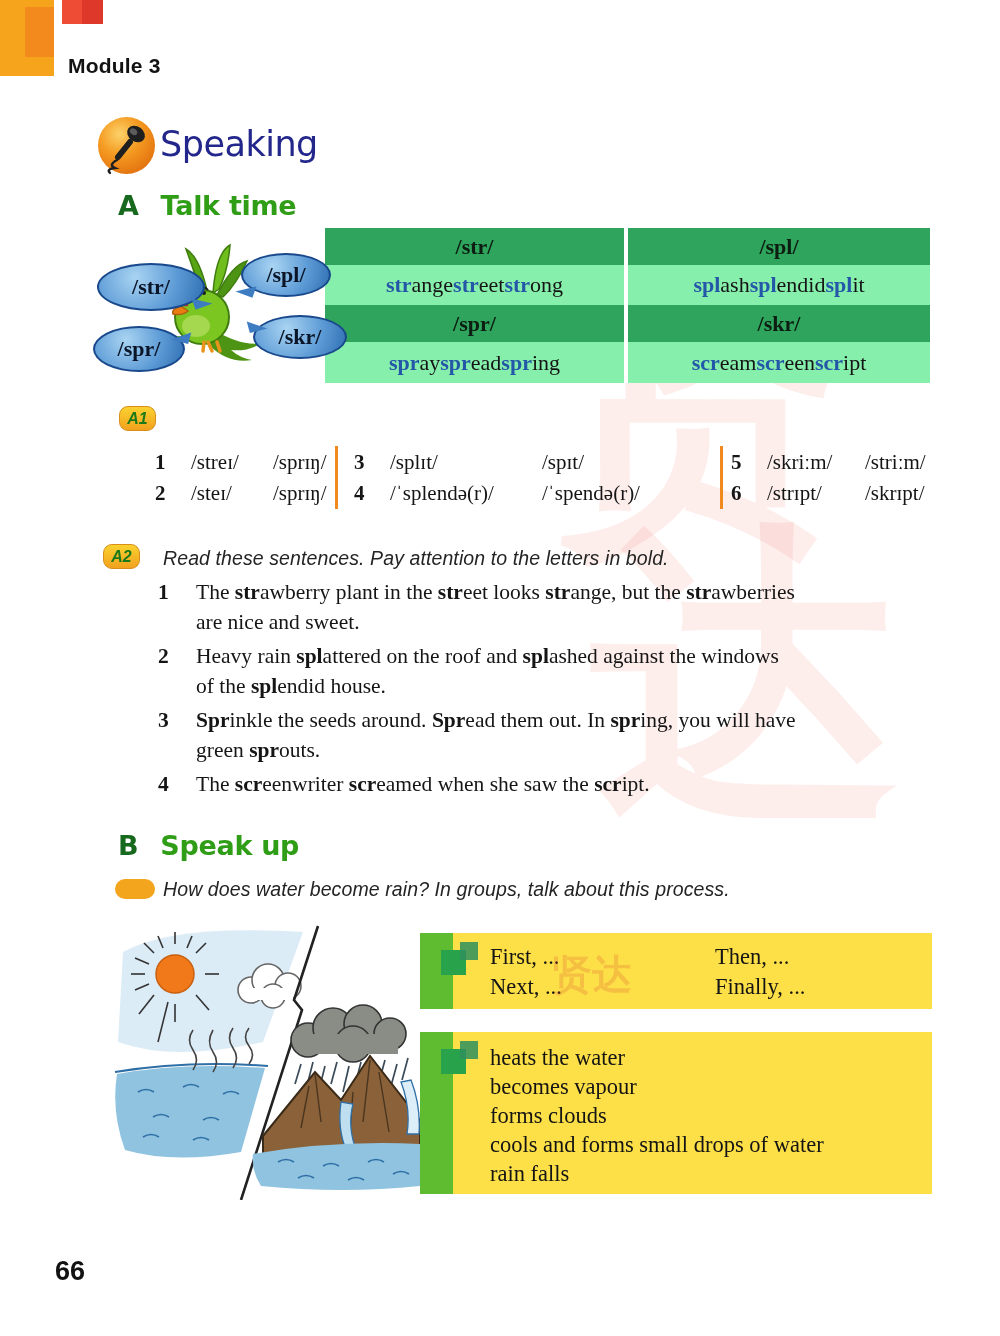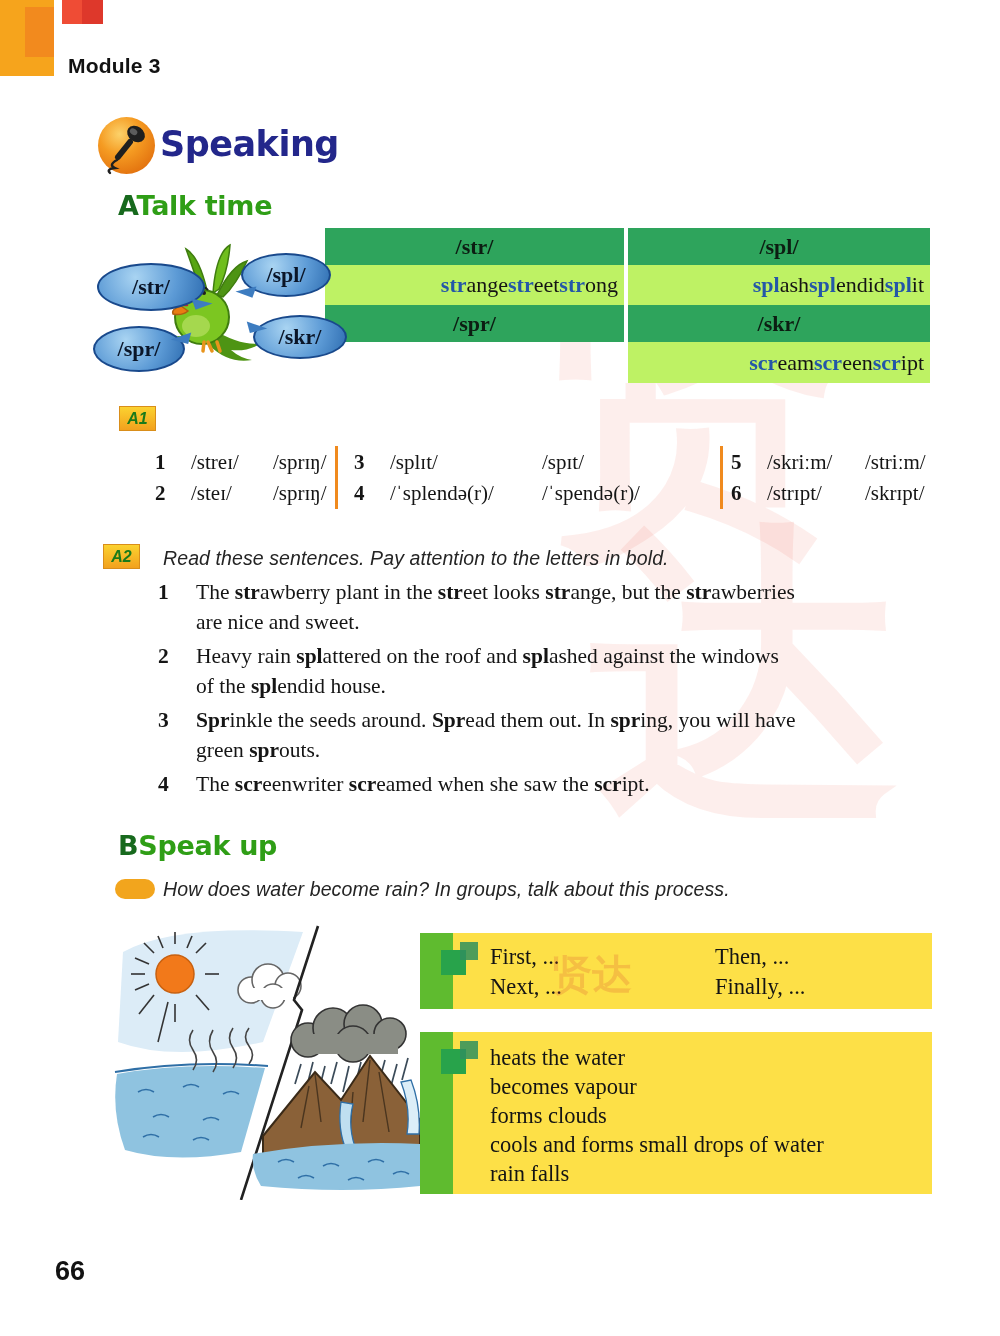--- a/index.html
+++ b/index.html
@@ -19,28 +19,28 @@
   
   .wm{color:rgba(232,86,72,.10);font-weight:bold;pointer-events:none;z-index:0;
       font-family:"DejaVu Sans",sans-serif}
   .wm1{left:545px;top:255px;font-size:300px;line-height:1}
   .wm2{left:590px;top:520px;font-size:310px;line-height:1}
   .wm-small{left:552px;top:947px;font-size:40px;color:rgba(214,62,50,.20);z-index:3;font-weight:bold}
   .z1{z-index:1}
 
   
   .mic{left:97px;top:116px;width:59px;height:59px}
-  .speaking-title{left:160px;top:124px;font-size:35px;font-weight:700;color:#23278b;
+  .speaking-title{left:160px;top:124px;font-size:35px;font-weight:400;color:#23278b;
       font-family:"DejaVu Sans",sans-serif;letter-spacing:-.5px}
   .sec-head{font-size:27px;font-weight:800;font-family:"DejaVu Sans",sans-serif;letter-spacing:-.3px}
   .sec-letter{color:#17691d}
   .sec-title{color:#2f9e16}
   .secA{left:118px;top:190px}
   .secB{left:118px;top:830px}
-  .sec-title-sp{}
+  .sec-title-sp{margin-left:22px}
 
   
   .parrot{left:150px;top:243px;width:122px;height:138px;z-index:1}
   .bubble{position:absolute;z-index:2;border-radius:50%;
       background:radial-gradient(circle at 35% 28%,#a9d4f2,#5d9bd6 55%,#2d6cb0);
       border:2px solid #19498c;color:#0a1528;display:flex;align-items:center;justify-content:center;
       font-family:"Liberation Serif","DejaVu Serif",serif;font-weight:bold;font-size:22px}
   .bubble::after{content:"";position:absolute;width:0;height:0;border-style:solid}
   .b-str{left:97px;top:263px;width:108px;height:48px}
   .b-str::after{right:-8px;bottom:2px;border-width:12px 0 0 18px;
@@ -55,26 +55,26 @@
   .b-skr::after{left:-7px;top:2px;border-width:0 18px 12px 0;
       border-color:transparent transparent #3d7cc0 transparent;transform:rotate(-15deg)}
 
   
   .ptable{left:325px;top:228px;width:605px;display:grid;z-index:1;
       grid-template-columns:299px 4px 302px;grid-template-rows:37px 40px 37px 41px;
       font-family:"Liberation Serif","DejaVu Serif",serif}
   .ptd{grid-column:2;grid-row:1/5;background:#fff}
   .pth{background:#2ea45c;display:flex;align-items:center;justify-content:center;
       font-size:22px;font-weight:700;color:#0c1d12}
-  .ptw{background:#bef264;display:flex;align-items:center;justify-content:flex-end;
+  .ptw{background:#86efac;display:flex;align-items:center;justify-content:center;
       font-size:22px;color:#141414;padding:0 6px}
   .ptw b{color:#2457a8;font-weight:700}
 
   
-  .badge{position:absolute;width:37px;height:25px;border-radius:0;
+  .badge{position:absolute;width:37px;height:25px;border-radius:9px;
       background:linear-gradient(#fbd230,#f2a11d);border:1px solid #d98e1a;
       display:flex;align-items:center;justify-content:center;
       color:#1a7a1a;font-weight:800;font-style:italic;font-size:16px;z-index:1}
   .instr{position:absolute;font-style:italic;font-size:19.5px;color:#242424;z-index:1;letter-spacing:.1px}
   .badgeA1{left:119px;top:406px}.instrA1{left:163px;top:409px}
   .badgeA2{left:103px;top:544px}.instrA2{left:163px;top:547px}
 
   
   .a1{left:148px;top:446px;width:784px;display:grid;grid-template-columns:187px 385px 212px;z-index:1;
       font-family:"Liberation Serif","DejaVu Serif",serif;font-size:21px;color:#151515}
@@ -185,20 +185,25 @@
       <span><b>str</b><span>eet</span></span>
       <span><b>str</b><span>ong</span></span>
     </div>
     <div class="ptw" style="grid-column:3;grid-row:2">
       <span><b>spl</b><span>ash</span></span>
       <span><b>spl</b><span>endid</span></span>
       <span><b>spl</b><span>it</span></span>
     </div>
     <div class="pth" style="grid-column:1;grid-row:3">/spr/</div>
     <div class="pth" style="grid-column:3;grid-row:3">/skr/</div>
+    <div class="ptw" style="grid-column:1;grid-row:4">
+      <span><b>spr</b><span>ay</span></span>
+      <span><b>spr</b><span>ead</span></span>
+      <span><b>spr</b><span>ing</span></span>
+    </div>
     <div class="ptw" style="grid-column:3;grid-row:4">
       <span><b>scr</b><span>eam</span></span>
       <span><b>scr</b><span>een</span></span>
       <span><b>scr</b><span>ipt</span></span>
     </div>
     <div class="ptd"></div>
   </div>
 
   <div class="badge badgeA1">A1</div>
 

